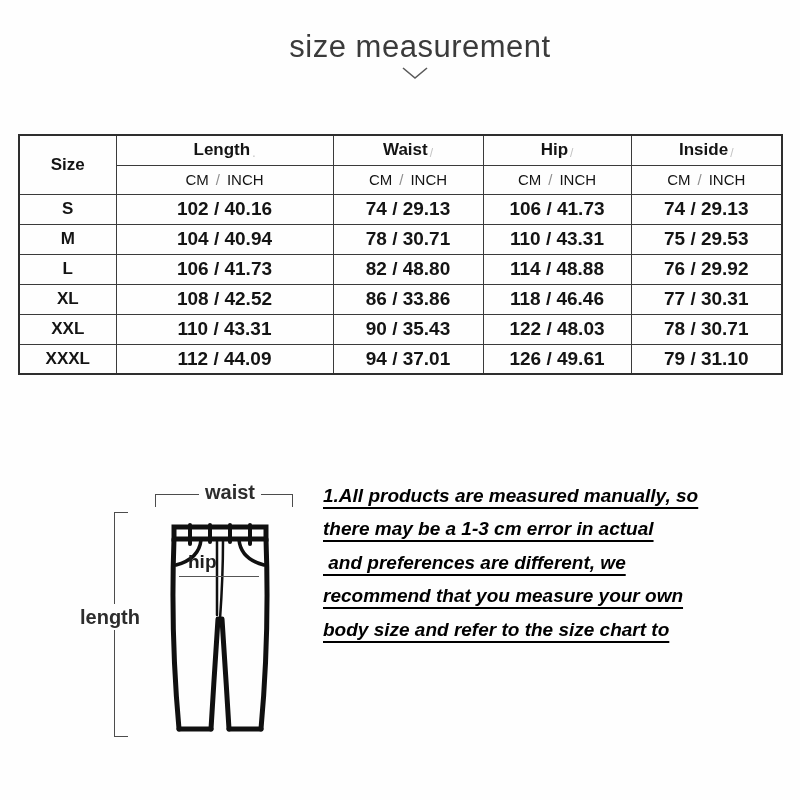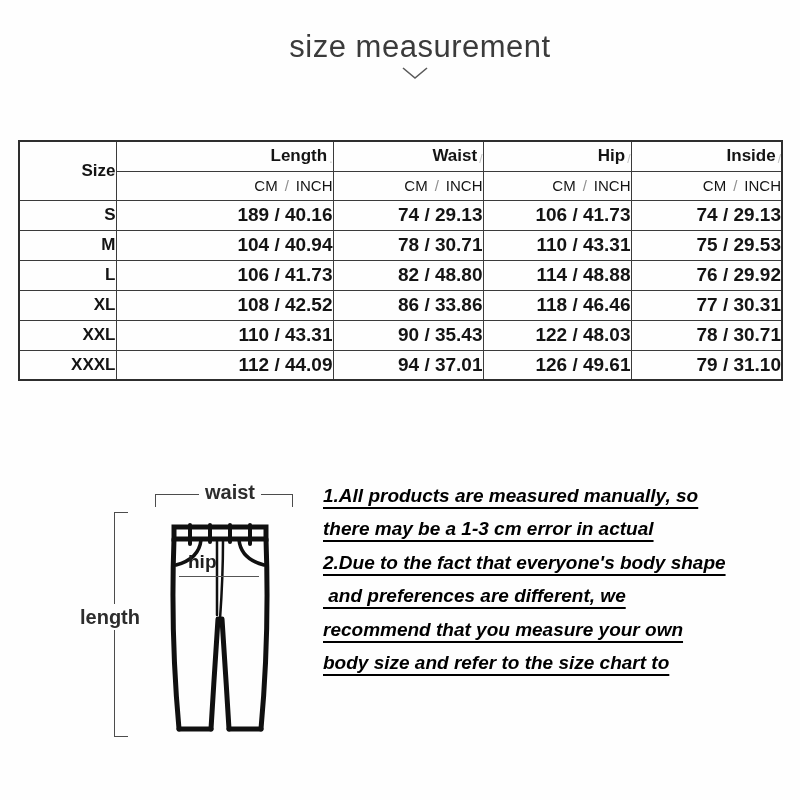--- a/index.html
+++ b/index.html
@@ -17,24 +17,24 @@
   }
   .page-title {
     font-size:31px; font-weight:400; color:#3b3b3b; letter-spacing:0.5px;
     line-height:34px;
   }
   .chevron {
     position:absolute; top:66px; left:401px; width:28px; height:14px;
   }
   
   table.size-table {
-    position:absolute; left:18px; top:140px;
+    position:absolute; left:18px; top:134px;
     border-collapse:collapse; table-layout:fixed; width:763px;
     border:2px solid #2e2e2e;
-    text-align:right; color:#141414;
+    text-align:center; color:#141414;
   }
   table.size-table td { border:1px solid #3b3b3b; vertical-align:middle; }
   td.size-head { font-size:15px; font-weight:700; }
   tr.h1 td { height:30px; font-size:17px; font-weight:700; }
   tr.h2 td { height:29px; font-size:15px; font-weight:400; }
   tr.data td { height:30px; font-size:19px; font-weight:700; }
   tr.data td.size-cell { font-size:17px; }
   .sfx { color:#c3c3c3; font-size:12px; font-weight:400; margin-left:2px; position:relative; top:2px; }
   .units .sep { color:#8f8f8f; margin:0 7px; }
   
@@ -101,21 +101,21 @@
       <td><span>Inside</span><span class="sfx">/</span></td>
     </tr>
     <tr class="h2">
       <td class="units"><span>CM</span><span class="sep">/</span><span>INCH</span></td>
       <td class="units"><span>CM</span><span class="sep">/</span><span>INCH</span></td>
       <td class="units"><span>CM</span><span class="sep">/</span><span>INCH</span></td>
       <td class="units"><span>CM</span><span class="sep">/</span><span>INCH</span></td>
     </tr>
     <tr class="data">
       <td class="size-cell">S</td>
-      <td>189 / 40.16</td>
+      <td>102 / 40.16</td>
       <td>74 / 29.13</td>
       <td>106 / 41.73</td>
       <td>74 / 29.13</td>
     </tr>
     <tr class="data">
       <td class="size-cell">M</td>
       <td>104 / 40.94</td>
       <td>78 / 30.71</td>
       <td>110 / 43.31</td>
       <td>75 / 29.53</td>
@@ -185,17 +185,16 @@
     </g>
   </svg>
 
   <div class="hip-line"></div>
   <div class="hip-label">hip</div>
 </div>
 
 <div class="notes">
   <div class="note-line">1.All products are measured manually, so</div>
   <div class="note-line">there may be a 1-3 cm error in actual</div>
-  <div class="note-line">2.Due to the fact that everyone's body shape</div>
   <div class="note-line"> and preferences are different, we</div>
   <div class="note-line">recommend that you measure your own</div>
   <div class="note-line">body size and refer to the size chart to</div>
 </div>
 
 </body></html>

